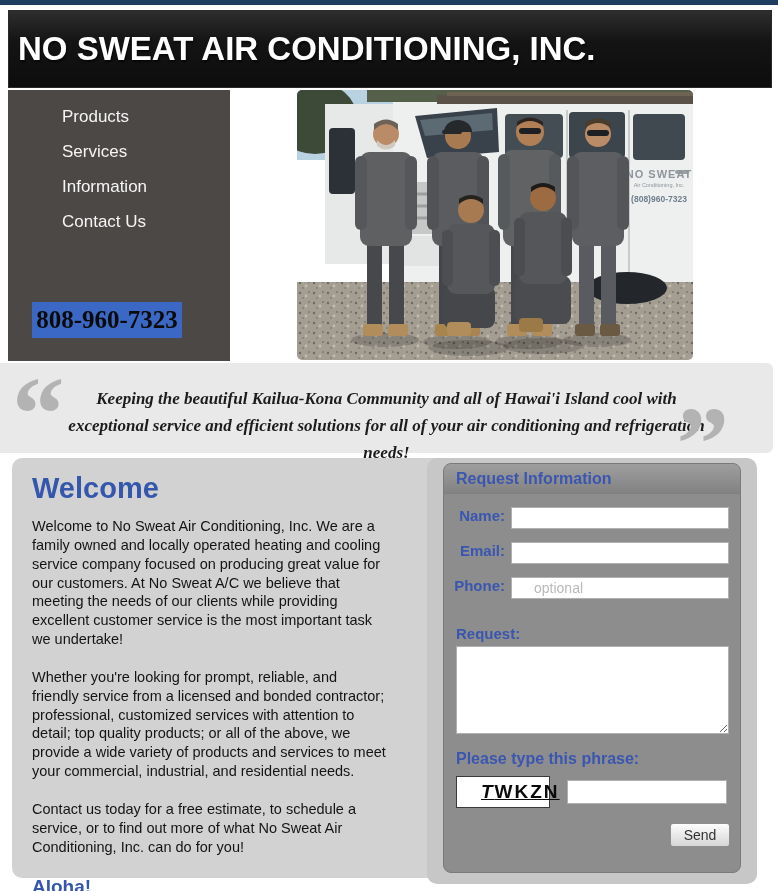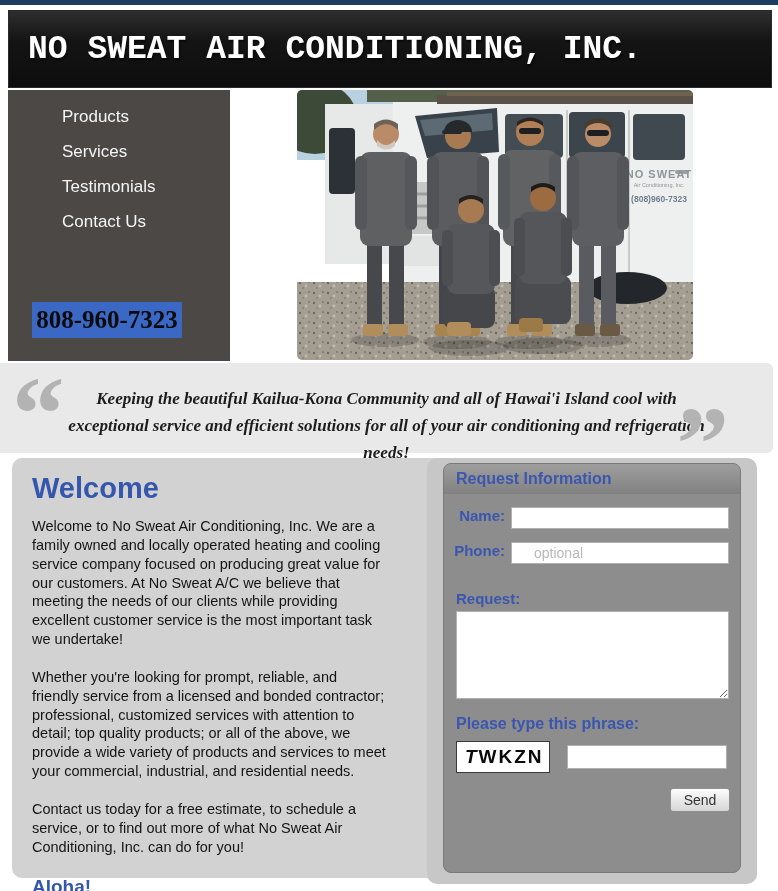--- a/index.html
+++ b/index.html
@@ -4,22 +4,22 @@
 <style>
   * { margin:0; padding:0; box-sizing:border-box; }
   html,body { width:778px; background:#ffffff; font-family:"Liberation Sans", sans-serif; }
   .page { position:relative; width:778px; height:891px; background:#fff; overflow:hidden; }
 
   .topbar { position:absolute; left:0; top:0; width:778px; height:5px; background:#1e3c5e; }
 
   .header { position:absolute; left:8px; top:10px; width:764px; height:78px;
             background:linear-gradient(180deg,#2e2e2e 0%,#141414 40%,#0d0d0d 100%);
             border:1px solid #2a2a2a; display:flex; align-items:center; }
-  .header h1 { color:#ffffff; font-size:33px; font-weight:bold; letter-spacing:0px; padding-left:19px;
-               text-shadow:1px 2px 2px rgba(0,0,0,.6); white-space:nowrap;font-family:Liberation Mono, monospace; }
+  .header h1 { color:#ffffff; font-size:33px; font-weight:bold; letter-spacing:0px; padding-left:9px;
+               text-shadow:1px 2px 2px rgba(0,0,0,.6); white-space:nowrap; }
 
   .sidebar { position:absolute; left:8px; top:90px; width:222px; height:271px; background:#4b4846; }
   .nav { list-style:none; padding:17px 0 0 54px; }
   .nav li { height:35px; font-size:17px; color:#f5f5f5; cursor:pointer; }
   .nav li.active { color:#e8ac2d; }
   .phone-btn { position:absolute; left:24px; top:212px; width:150px; height:36px; background:#3a68c4;
                color:#0b0b0b; font-family:"Liberation Serif", serif; font-weight:bold; font-size:25px;
                text-align:center; line-height:35px; cursor:pointer; }
 
   .photo { position:absolute; left:297px; top:90px; width:396px; height:270px; border-radius:5px; overflow:hidden; }
@@ -53,21 +53,21 @@
   .tinput { width:218px; height:22px; border:1px solid #b0b0b0; background:#fff; font-size:14px;
             padding:2px 22px; font-family:"Liberation Sans", sans-serif; }
   .tinput::placeholder { color:#b9b9b9; }
   .request-label { display:block; color:#3a56b0; font-size:15px; font-weight:bold; margin:26px 0 4px 12px; }
   .form-inner textarea { display:block; margin-left:12px; width:273px; height:88px; border:1px solid #b0b0b0;
              background:#fff; resize:both; font-family:"Liberation Sans", sans-serif; font-size:14px; }
   .phrase-label { display:block; color:#3a56b0; font-size:16px; font-weight:bold; margin:16px 0 8px 12px; }
   .captcha-row { display:flex; align-items:center; margin-left:12px; }
   .captcha-box { width:94px; height:32px; background:#fff; border:1px solid #3a3a3a;
                  font-size:19px; font-weight:bold; color:#0a0a0a; letter-spacing:2px;
-                 line-height:30px; padding-left:8px; }
+                 line-height:30px; padding-left:24px;text-decoration:underline; }
   .captcha-box::first-letter { font-style:italic; }
   .captcha-input { width:160px; height:24px; margin-left:17px; border:1px solid #b0b0b0; background:#fff;
                    font-size:14px; padding:2px 6px; }
   .send-row { display:flex; justify-content:flex-end; margin:15px 10px 0 12px;align-items:center; }
   .send-btn { width:60px; height:24px; background:linear-gradient(180deg,#fdfdfd,#d6d6d6);
               border:1px solid #8f8f8f; border-radius:3px; color:#333; font-size:14px;
               font-family:"Liberation Sans", sans-serif; cursor:pointer; box-shadow:0 1px 1px rgba(255,255,255,.6) inset; }
 </style>
 </head>
 <body>
@@ -77,21 +77,21 @@
   <div class="topbar"></div>
 
   <div class="header">
     <h1>NO SWEAT AIR CONDITIONING, INC.</h1>
   </div>
 
   <div class="sidebar">
     <ul class="nav">
       <li>Products</li>
       <li>Services</li>
-      <li>Testimonials</li>
+      <li>Information</li>
       <li>Contact Us</li>
     </ul>
     <div class="phone-btn">808-960-7323</div>
   </div>
 
   <div class="photo">
     <svg width="396" height="270" viewBox="0 0 396 270" xmlns="http://www.w3.org/2000/svg">
       <defs>
         <pattern id="gravel" width="14" height="10" patternUnits="userSpaceOnUse">
           <rect width="14" height="10" fill="#a39d92"></rect>
@@ -241,20 +241,24 @@
   <div class="form-outer">
     <div class="form-inner">
       <div class="form-header">
         <span>Request Information</span>
       </div>
       <div class="frow">
         <label class="flabel">Name:</label>
         <input class="tinput" type="text" style="">
       </div>
       <div class="frow">
+        <label class="flabel">Email:</label>
+        <input class="tinput" type="text" style="">
+      </div>
+      <div class="frow">
         <label class="flabel">Phone:</label>
         <input class="tinput" type="text" placeholder="optional" style="">
       </div>
       <label class="request-label">Request:</label>
       <textarea style=""></textarea>
       <label class="phrase-label">Please type this phrase:</label>
       <div class="captcha-row">
         <div class="captcha-box">TWKZN</div>
         <input class="captcha-input" type="text" style="">
       </div>

